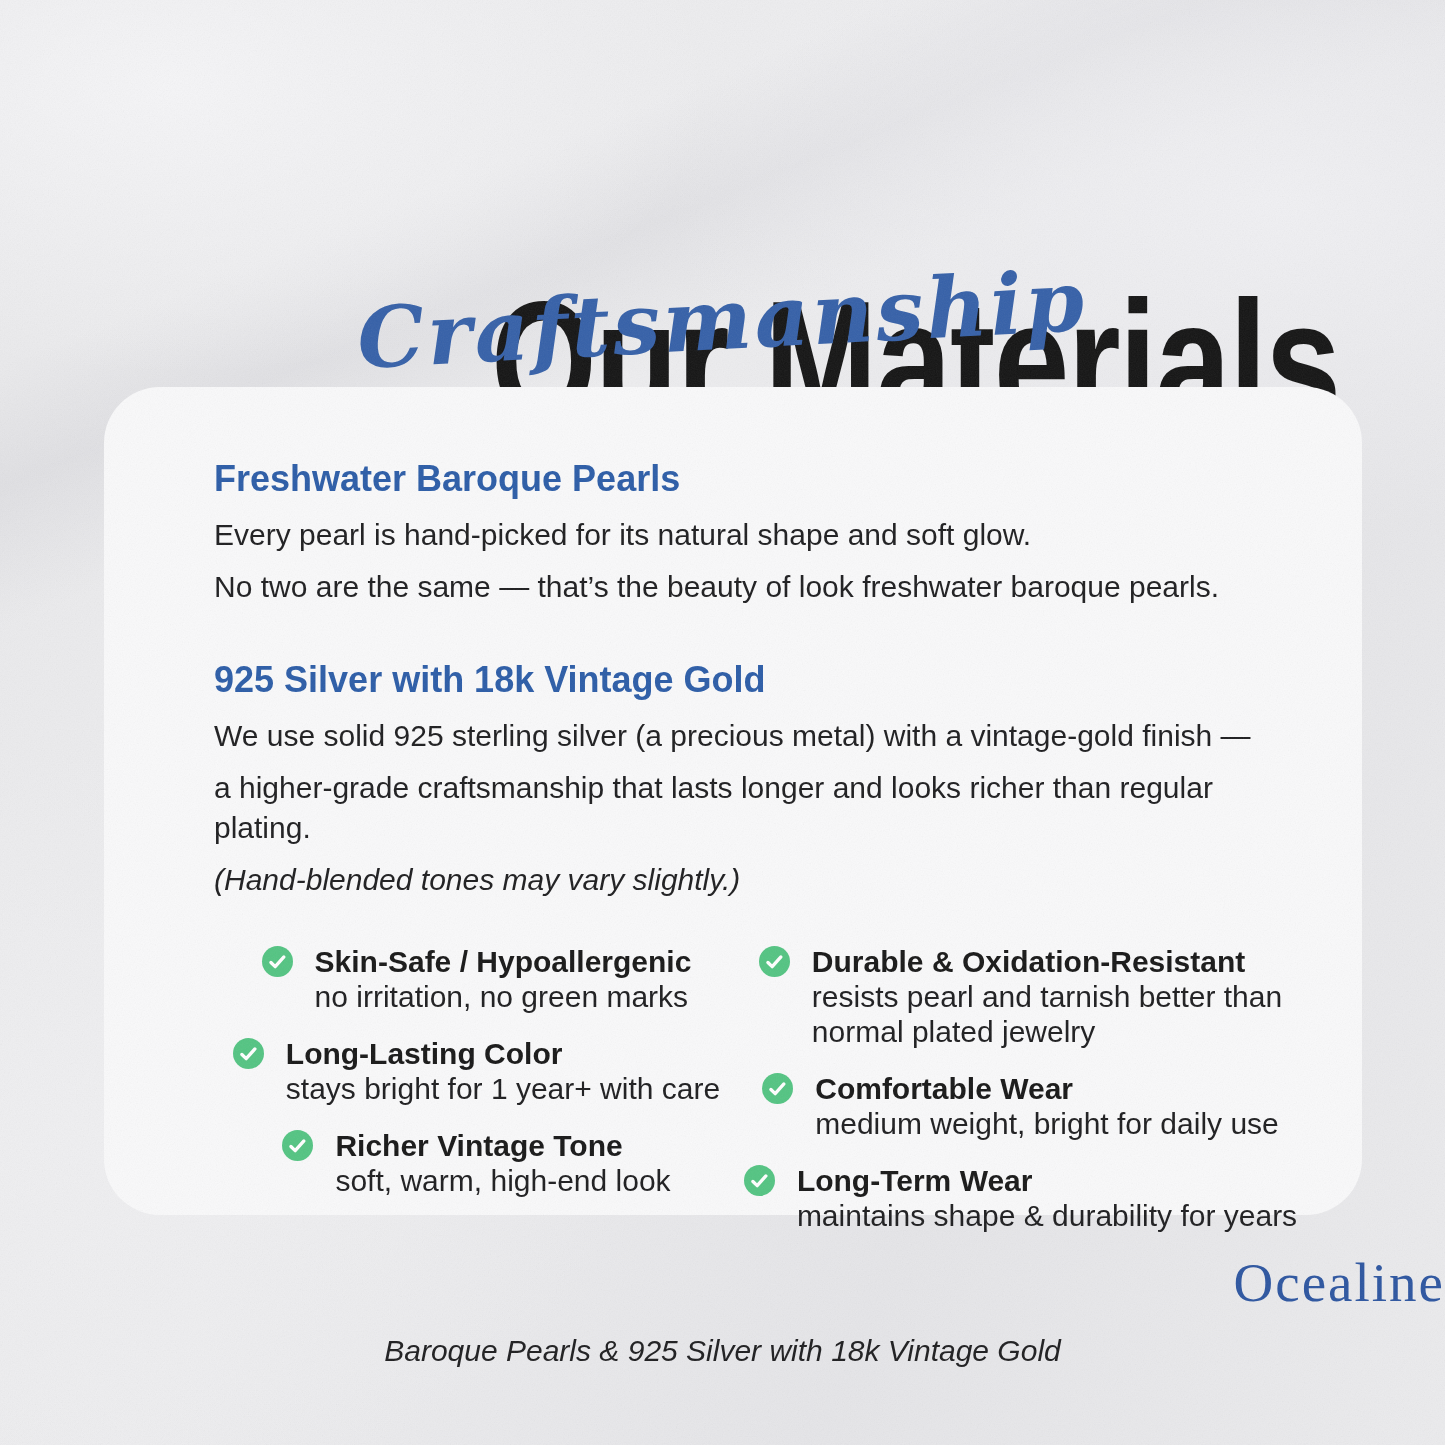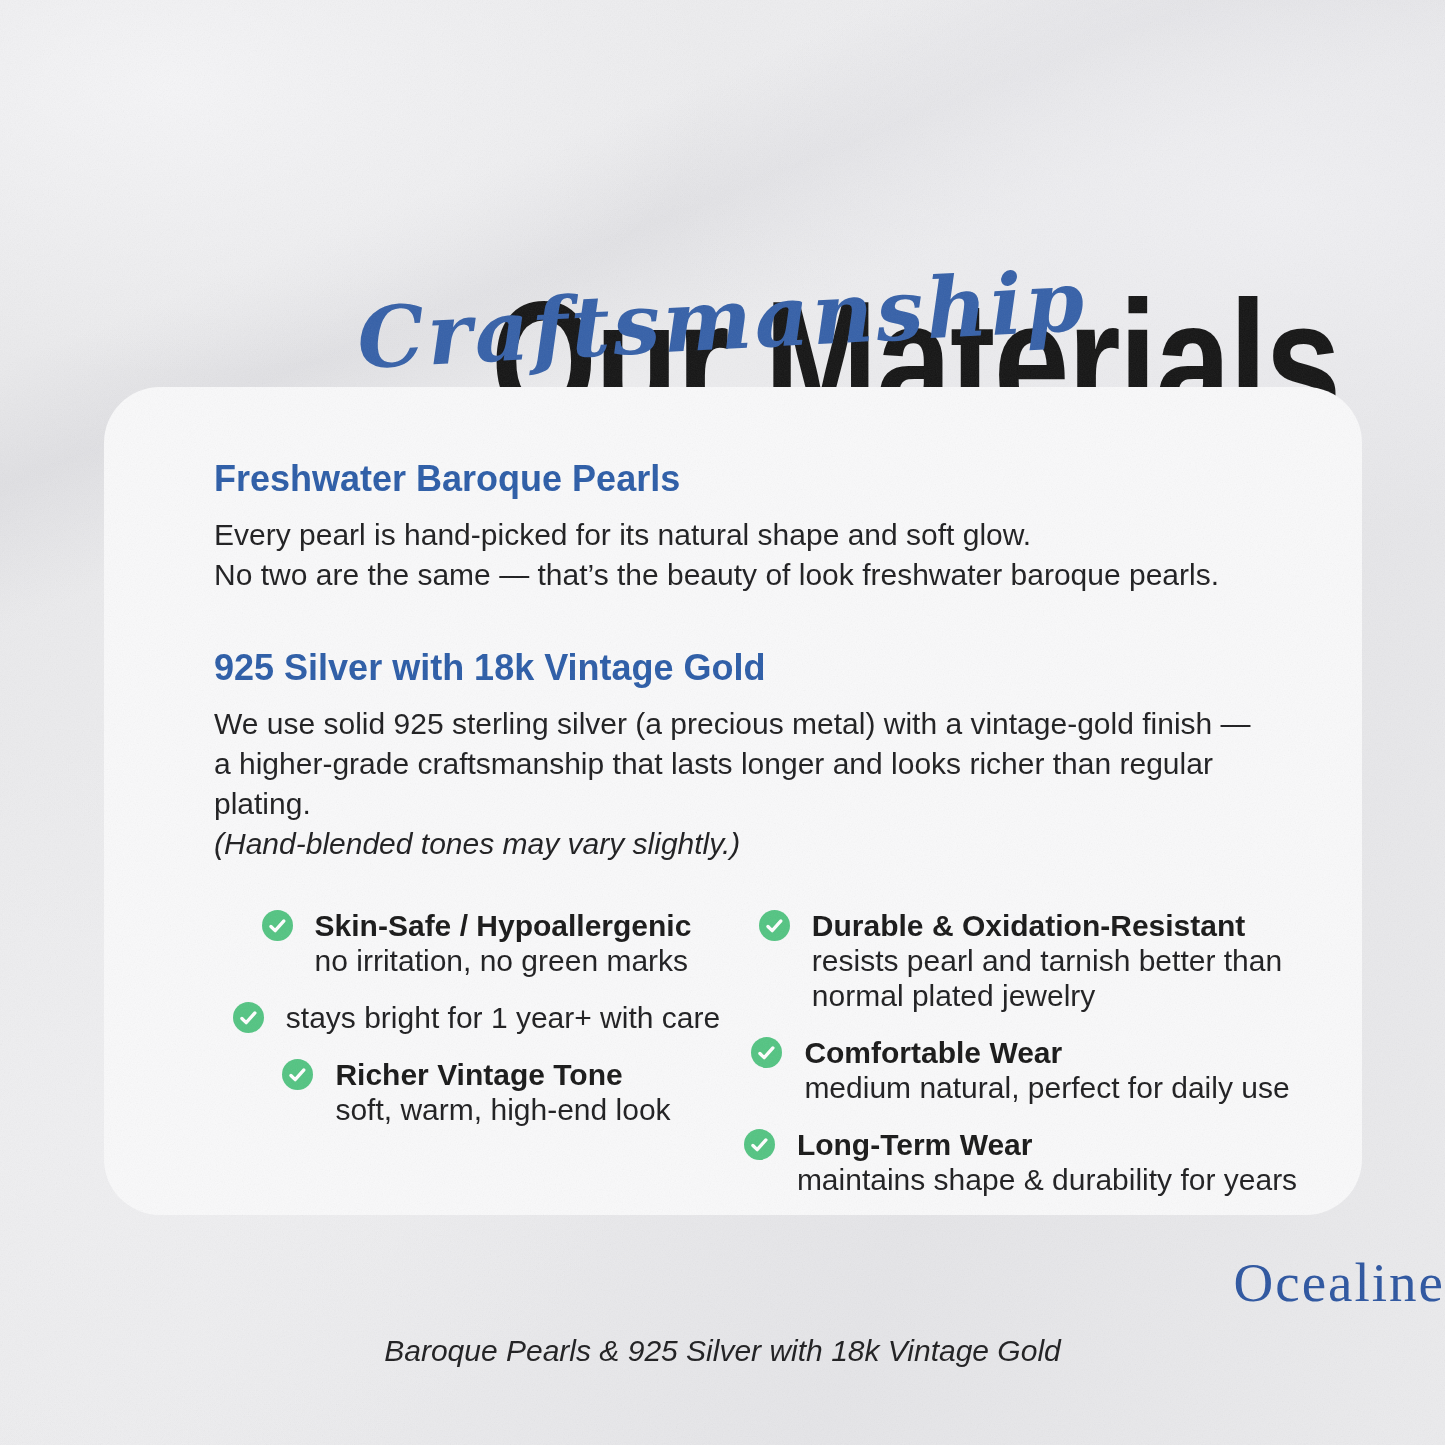--- a/index.html
+++ b/index.html
@@ -45,21 +45,21 @@
     border-radius:56px;
     padding:74px 60px 0 110px;
     z-index:1;
   }
   .sec-heading{
     margin:0;
     font-size:36px;line-height:36px;font-weight:bold;
     color:#2b5ca7;letter-spacing:0px;
   }
   .sec-body{margin:18px 0 0 0;font-size:30px;line-height:40px;color:#1d1d1f;}
-  .sec-body .line{display:block;}
+  .sec-body .line{display:block;margin-top:12px;}
   .sec2{margin-top:55px;}
   .note{font-style:italic;}
   
   .features{display:flex;margin-top:44px;}
   .col-left{width:525px;flex:0 0 525px;}
   .col-right{flex:1;}
   .feat{display:flex;align-items:flex-start;margin-bottom:22px;justify-content:center;}
   .check{flex:0 0 31px;width:31px;height:31px;margin-top:2px;}
   .check svg{display:block;}
   .feat-text{margin-left:22px;font-size:30px;line-height:35px;color:#1d1d1f;}
@@ -125,20 +125,21 @@
         </div>
 
         <div class="feat">
           <span class="check">
             <svg viewBox="0 0 32 32" width="31" height="31" aria-hidden="true">
               <circle cx="16" cy="16" r="16" fill="#53c482"></circle>
               <path d="M9.2 17l4.4 4.3 9-10" fill="none" stroke="#ffffff" stroke-width="3.4" stroke-linecap="round" stroke-linejoin="round"></path>
             </svg>
           </span>
           <div class="feat-text">
+            <div class="feat-title">Long-Lasting Color</div>
             <div>stays bright for 1 year+ with care</div>
           </div>
         </div>
 
         <div class="feat">
           <span class="check">
             <svg viewBox="0 0 32 32" width="31" height="31" aria-hidden="true">
               <circle cx="16" cy="16" r="16" fill="#53c482"></circle>
               <path d="M9.2 17l4.4 4.3 9-10" fill="none" stroke="#ffffff" stroke-width="3.4" stroke-linecap="round" stroke-linejoin="round"></path>
             </svg>
@@ -169,21 +170,21 @@
 
         <div class="feat">
           <span class="check">
             <svg viewBox="0 0 32 32" width="31" height="31" aria-hidden="true">
               <circle cx="16" cy="16" r="16" fill="#53c482"></circle>
               <path d="M9.2 17l4.4 4.3 9-10" fill="none" stroke="#ffffff" stroke-width="3.4" stroke-linecap="round" stroke-linejoin="round"></path>
             </svg>
           </span>
           <div class="feat-text">
             <div class="feat-title">Comfortable Wear</div>
-            <div>medium natural, perfect for daily use</div>
+            <div>medium weight, bright for daily use</div>
           </div>
         </div>
 
         <div class="feat">
           <span class="check">
             <svg viewBox="0 0 32 32" width="31" height="31" aria-hidden="true">
               <circle cx="16" cy="16" r="16" fill="#53c482"></circle>
               <path d="M9.2 17l4.4 4.3 9-10" fill="none" stroke="#ffffff" stroke-width="3.4" stroke-linecap="round" stroke-linejoin="round"></path>
             </svg>
           </span>

